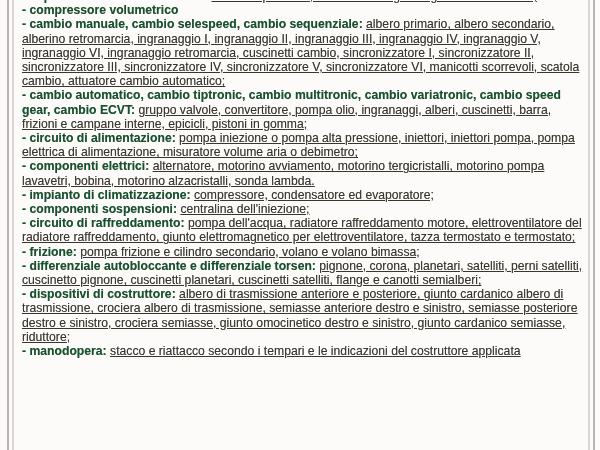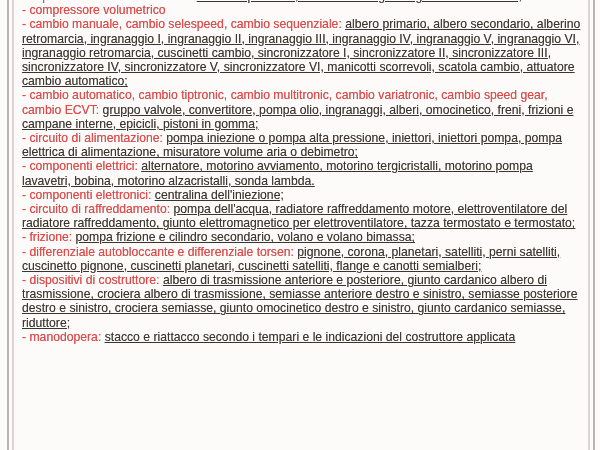--- a/index.html
+++ b/index.html
@@ -13,39 +13,40 @@
   .l-inner{left:12px;background:#dad5d2;}
   .r-inner{left:588px;background:#dad5d2;}
   .r-outer{left:593px;background:#b9b3b1;}
   .content{
     position:absolute;left:22px;width:562px;top:-11px;
     font-family:"Liberation Sans", sans-serif;
     font-size:12.2px;line-height:14.2px;color:#39362f;
     text-shadow:0 0 0.6px rgba(70,62,52,.5);
   }
   .item{margin:0;padding:0;}
-  .lbl{font-weight:normal;color:#ef4444;}
+  .lbl{font-weight:bold;color:#14532d;}
   .txt{font-weight:normal;text-decoration:underline;}
 </style>
 </head>
 <body>
 
 <div class="page">
   <div class="vline l-outer"></div>
   <div class="vline l-inner"></div>
   <div class="vline r-inner"></div>
   <div class="vline r-outer"></div>
 
   <div class="content">
     <p class="item"><span class="lbl">- impianto di sovralimentazione:</span> <span class="txt">turbocompressore, valvola waste gate e geometria variabile;</span></p>
     <p class="item"><span class="lbl">- compressore volumetrico</span> <span class="txt"></span></p>
     <p class="item"><span class="lbl">- cambio manuale, cambio selespeed, cambio sequenziale:</span> <span class="txt">albero primario, albero secondario, alberino retromarcia, ingranaggio I, ingranaggio II, ingranaggio III, ingranaggio IV, ingranaggio V, ingranaggio VI, ingranaggio retromarcia, cuscinetti cambio, sincronizzatore I, sincronizzatore II, sincronizzatore III, sincronizzatore IV, sincronizzatore V, sincronizzatore VI, manicotti scorrevoli, scatola cambio, attuatore cambio automatico;</span></p>
-    <p class="item"><span class="lbl">- cambio automatico, cambio tiptronic, cambio multitronic, cambio variatronic, cambio speed gear, cambio ECVT:</span> <span class="txt">gruppo valvole, convertitore, pompa olio, ingranaggi, alberi, omocinetico, freni, frizioni e campane interne, epicicli, pistoni in gomma;</span></p>
+    <p class="item"><span class="lbl">- cambio automatico, cambio tiptronic, cambio multitronic, cambio variatronic, cambio speed gear, cambio ECVT:</span> <span class="txt">gruppo valvole, convertitore, pompa olio, ingranaggi, alberi, cuscinetti, barra, frizioni e campane interne, epicicli, pistoni in gomma;</span></p>
     <p class="item"><span class="lbl">- circuito di alimentazione:</span> <span class="txt">pompa iniezione o pompa alta pressione, iniettori, iniettori pompa, pompa elettrica di alimentazione, misuratore volume aria o debimetro;</span></p>
     <p class="item"><span class="lbl">- componenti elettrici:</span> <span class="txt">alternatore, motorino avviamento, motorino tergicristalli, motorino pompa lavavetri, bobina, motorino alzacristalli, sonda lambda.</span></p>
-    <p class="item"><span class="lbl">- componenti elettronici:</span> <span class="txt">centralina dell'iniezione;</span></p>
+    <p class="item"><span class="lbl">- impianto di climatizzazione:</span> <span class="txt">compressore, condensatore ed evaporatore;</span></p>
+    <p class="item"><span class="lbl">- componenti sospensioni:</span> <span class="txt">centralina dell'iniezione;</span></p>
     <p class="item"><span class="lbl">- circuito di raffreddamento:</span> <span class="txt">pompa dell'acqua, radiatore raffreddamento motore, elettroventilatore del radiatore raffreddamento, giunto elettromagnetico per elettroventilatore, tazza termostato e termostato;</span></p>
     <p class="item"><span class="lbl">- frizione:</span> <span class="txt">pompa frizione e cilindro secondario, volano e volano bimassa;</span></p>
     <p class="item"><span class="lbl">- differenziale autobloccante e differenziale torsen:</span> <span class="txt">pignone, corona, planetari, satelliti, perni satelliti, cuscinetto pignone, cuscinetti planetari, cuscinetti satelliti, flange e canotti semialberi;</span></p>
     <p class="item"><span class="lbl">- dispositivi di costruttore:</span> <span class="txt">albero di trasmissione anteriore e posteriore, giunto cardanico albero di trasmissione, crociera albero di trasmissione, semiasse anteriore destro e sinistro, semiasse posteriore destro e sinistro, crociera semiasse, giunto omocinetico destro e sinistro, giunto cardanico semiasse, riduttore;</span></p>
     <p class="item"><span class="lbl">- manodopera:</span> <span class="txt">stacco e riattacco secondo i tempari e le indicazioni del costruttore applicata</span></p>
   </div>
 </div>
 
 </body></html>

